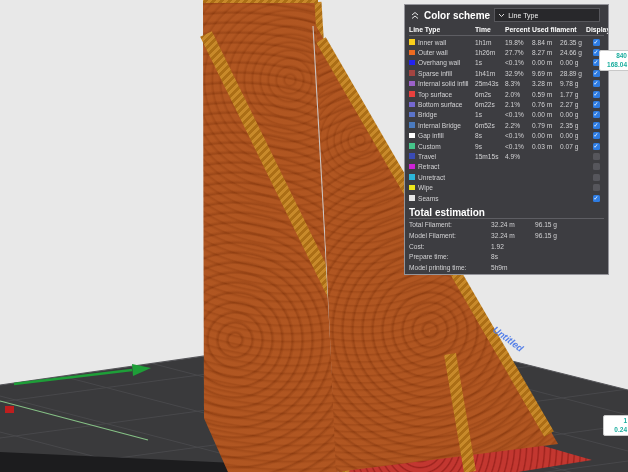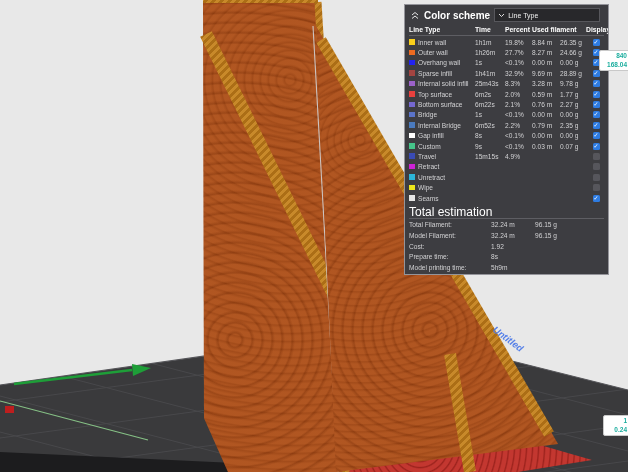--- a/index.html
+++ b/index.html
@@ -20,21 +20,21 @@
         height:12px;font-weight:bold;color:#FFFFFF;font-size:6.8px;border-bottom:1px solid #5E5E63;}
   .cols .c1{grid-column:1/3;}
   .rows{margin-top:1px;}
   .lt-row{display:grid;grid-template-columns:9px 57px 30px 27px 28px 26px 20px;align-items:center;
           height:10.4px;font-size:6.6px;color:#D2D2D4;}
   .swatch{width:5.5px;height:5.5px;display:inline-block;}
   .chk{width:7px;height:7px;border-radius:1.5px;background:#2E7CE2;color:#fff;font-size:6px;
        line-height:7px;text-align:center;margin:0 auto;cursor:pointer;}
   .chk.off{background:#56565C;color:transparent;}
 
-  .totals-title{font-weight:normal;color:#FFFFFF;font-size:12px;height:12px;line-height:13px;
+  .totals-title{font-weight:bold;color:#FFFFFF;font-size:10px;height:12px;line-height:13px;
                 border-bottom:1px solid #5E5E63;margin-top:3px;}
   .t-row{display:grid;grid-template-columns:82px 44px 1fr;align-items:center;height:10.2px;
          font-size:6.6px;color:#D2D2D4;margin-top:0.5px;}
 
   
   .badge{position:absolute;right:-3px;background:#FFFFFF;border:1px solid #C9C9C9;border-radius:2px;
          padding:1px 3px;color:#1CAE9F;font-size:6.5px;font-weight:bold;text-align:right;line-height:8.5px;}
   .badge.top{top:50px;min-width:24px;}
   .badge.bottom{top:415px;min-width:20px;}
 </style>

